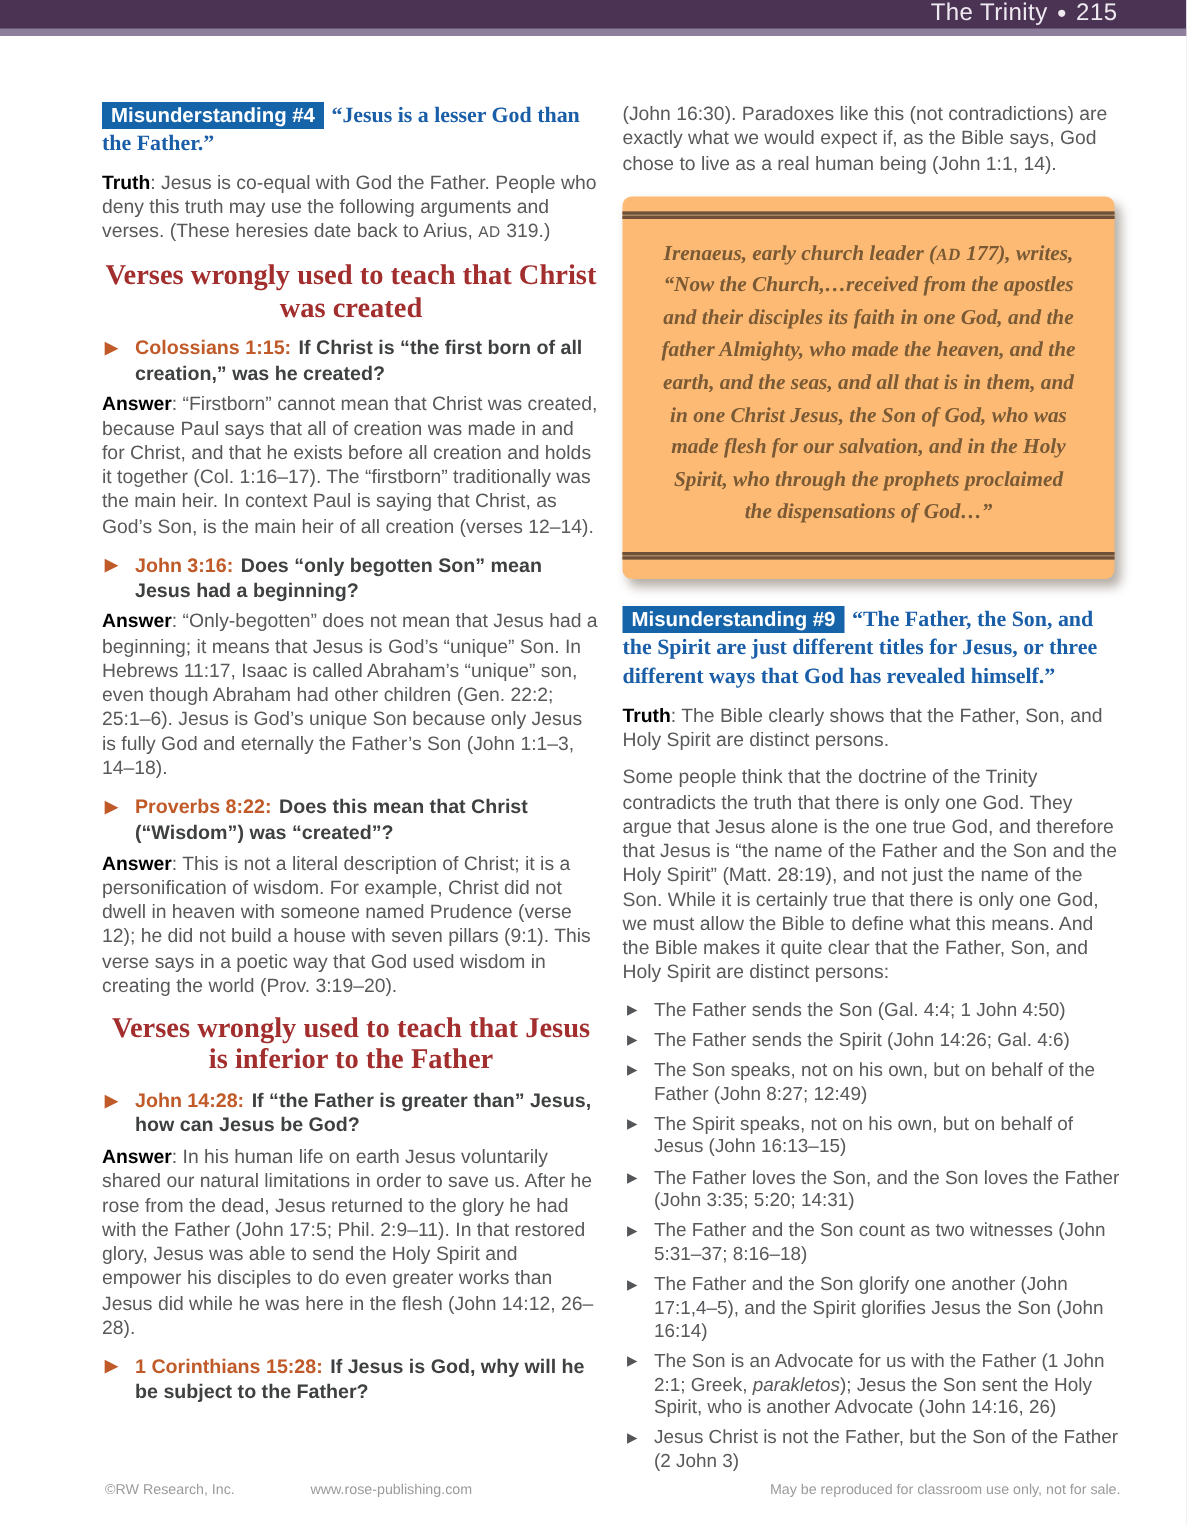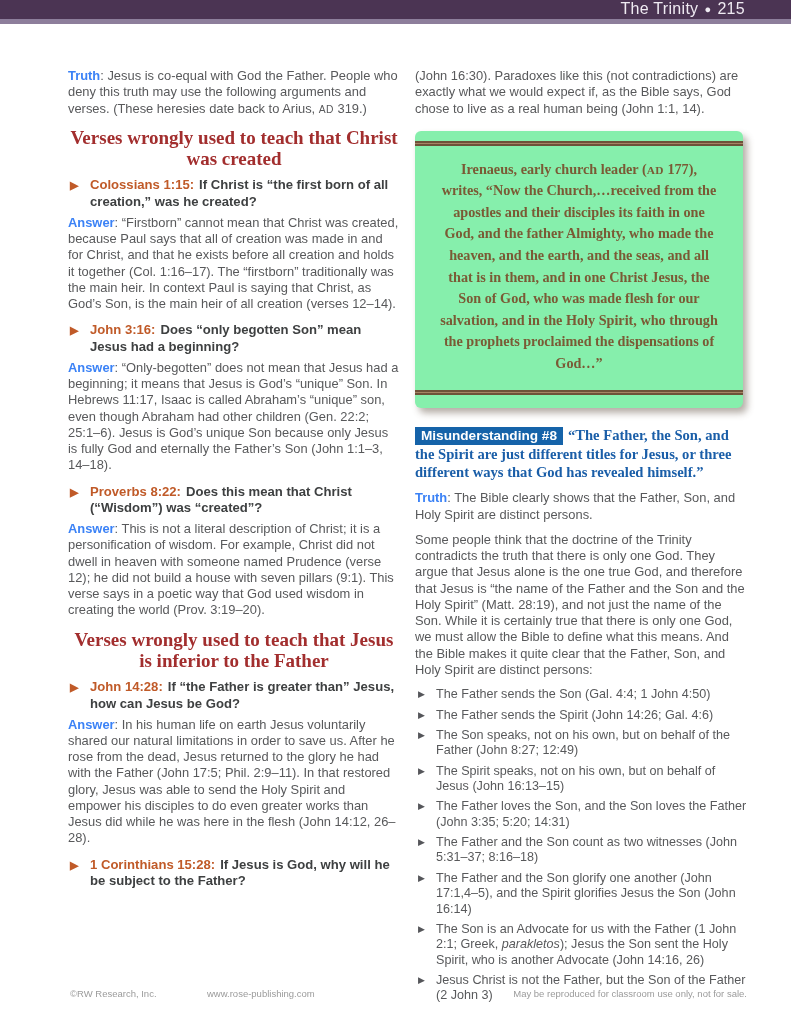--- a/index.html
+++ b/index.html
@@ -28,44 +28,44 @@
     font-family:"Liberation Serif", serif; font-weight:bold;
     color:#1A5EA8; font-size:14.6px; line-height:1.3; margin-bottom:8px;
   }
   .mis-label {
     font-family:"Liberation Sans", sans-serif; font-weight:bold;
     background:#1563A9; color:#ffffff; font-size:13.6px;
     padding:1px 6px 2px 6px; margin-right:5px;
   }
   
   p.body-p { margin-bottom:9px; }
-  .lead-bold { font-weight:bold; color:#3b82f6; }
+  .lead-bold { font-weight:bold; color:#000000; }
   .sc { font-size:0.8em; letter-spacing:0.4px; }
   
   h2.red-head {
     font-family:"Liberation Serif", serif; font-weight:bold;
     color:#A22E2E; font-size:19px; line-height:1.12; text-align:center;
     margin:10px 0 8px 0;
   }
   
   .question {
     position:relative; padding-left:22px; margin-bottom:4px;
     font-weight:bold; color:#3E4041; font-size:13.1px; line-height:1.28;
   }
   .question .tri {
     position:absolute; left:2px; top:0px;
     color:#C05A28; font-size:11px; line-height:16px;
   }
   .question .ref { color:#C05A28; margin-right:5px; }
   .answer { margin-bottom:10px; }
   
   .qbox {
-    background:#86efac; border-radius:6px;
+    background:#fdba74; border-radius:6px;
     box-shadow:4px 5px 7px rgba(90,75,60,0.45);
-    margin:14px 4px 18px 0; padding:10px 0 13px 0;
+    margin:14px 4px 18px 0; padding:10px 0 13px 0;font-style:italic;
   }
   .qband { height:5px; background:#A58464; border-top:2px solid #6E5138; border-bottom:2px solid #6E5138; }
   .qtext {
     font-family:"Liberation Serif", serif; font-weight:bold;
     color:#7A5A35; font-size:14.2px; line-height:1.52; text-align:center;
     padding:13px 24px 15px 24px;
   }
   
   .blist { list-style:none; margin:2px 0 6px 0; }
   .blist li {
@@ -93,20 +93,23 @@
   <div class="header-bar">
     <div class="header-title">
       <span>The Trinity</span><span class="header-dot">●</span><span>215</span>
     </div>
   </div>
 
   <div class="columns">
 
     <div class="col">
 
+      <p class="mis-head">
+        <span class="mis-label">Misunderstanding #4</span><span>“Jesus is a lesser God than the Father.”</span>
+      </p>
 
       <p class="body-p">
         <span class="lead-bold">Truth</span><span>: Jesus is co-equal with God the Father. People who deny this truth may use the following arguments and verses. (These heresies date back to Arius, </span><span class="sc">AD</span><span> 319.)</span>
       </p>
 
       <h2 class="red-head">Verses wrongly used to teach that Christ was created</h2>
 
       <div>
         <p class="question">
           <span class="tri">▶</span><span class="ref">Colossians 1:15:</span><span>If Christ is “the first born of all creation,” was he created?</span>
@@ -159,21 +162,21 @@
 
       <div class="qbox">
         <div class="qband"></div>
         <p class="qtext">
           <span>Irenaeus, early church leader (</span><span class="sc">AD</span><span> 177), writes, “Now the Church,…received from the apostles and their disciples its faith in one God, and the father Almighty, who made the heaven, and the earth, and the seas, and all that is in them, and in one Christ Jesus, the Son of God, who was made flesh for our salvation, and in the Holy Spirit, who through the prophets proclaimed the dispensations of God…”</span>
         </p>
         <div class="qband"></div>
       </div>
 
       <p class="mis-head">
-        <span class="mis-label">Misunderstanding #8</span><span>“The Father, the Son, and the Spirit are just different titles for Jesus, or three different ways that God has revealed himself.”</span>
+        <span class="mis-label">Misunderstanding #9</span><span>“The Father, the Son, and the Spirit are just different titles for Jesus, or three different ways that God has revealed himself.”</span>
       </p>
 
       <p class="body-p">
         <span class="lead-bold">Truth</span><span>: The Bible clearly shows that the Father, Son, and Holy Spirit are distinct persons.</span>
       </p>
 
       <p class="body-p">Some people think that the doctrine of the Trinity contradicts the truth that there is only one God. They argue that Jesus alone is the one true God, and therefore that Jesus is “the name of the Father and the Son and the Holy Spirit” (Matt. 28:19), and not just the name of the Son. While it is certainly true that there is only one God, we must allow the Bible to define what this means. And the Bible makes it quite clear that the Father, Son, and Holy Spirit are distinct persons:</p>
 
       <ul class="blist">
         <li><span class="tri-sm">▶</span><span>The Father sends the Son (Gal. 4:4; 1 John 4:50)</span></li>

